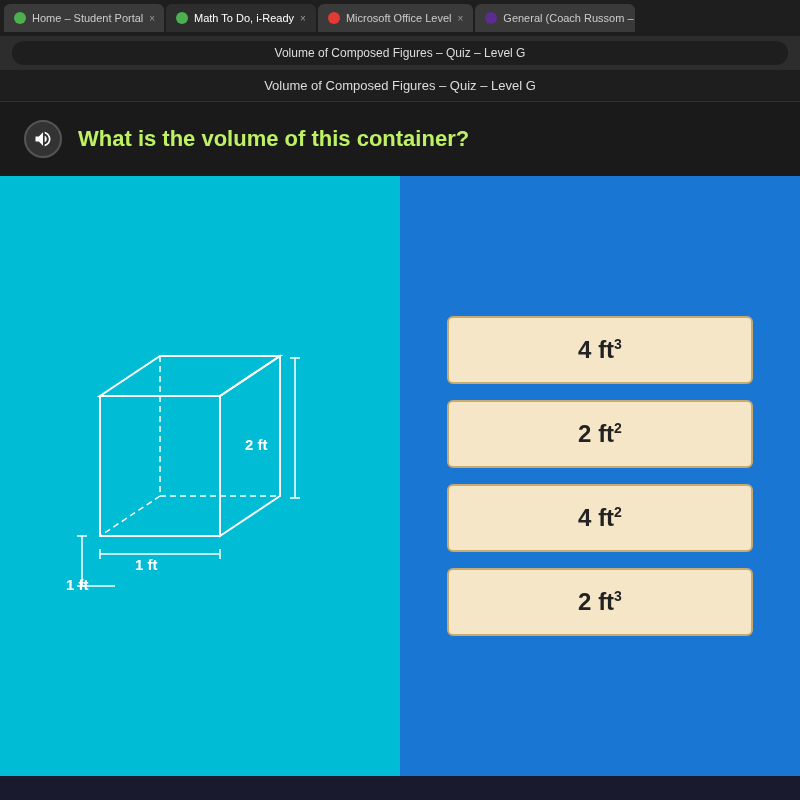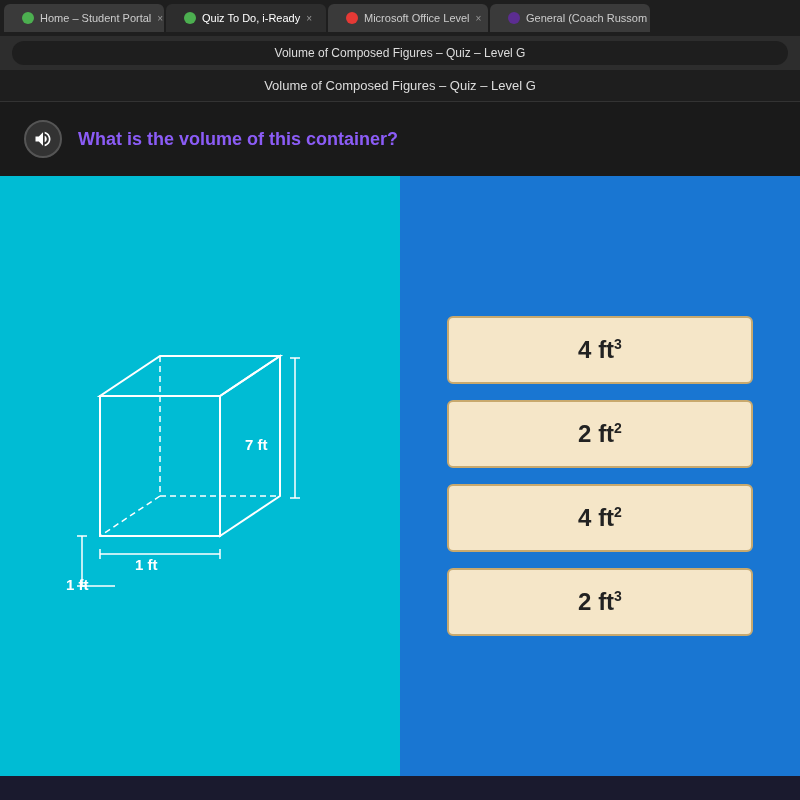--- a/index.html
+++ b/index.html
@@ -23,21 +23,21 @@
       background: #1e1e1e;
       height: 36px;
       padding: 0 4px;
       gap: 2px;
     }
 
     .tab {
       display: flex;
       align-items: center;
       height: 28px;
-      padding: 0 18px;
+      padding: 0 10px;
       border-radius: 6px 6px 0 0;
       font-size: 11px;
       color: #ccc;
       background: #3a3a3a;
       gap: 6px;
       max-width: 160px;
       white-space: nowrap;
       overflow: hidden;
     }
 
@@ -108,23 +108,23 @@
       background: #333;
       display: flex;
       align-items: center;
       justify-content: center;
       border: 2px solid #555;
       flex-shrink: 0;
       cursor: pointer;
     }
 
     .question-text {
-      font-size: 18px;
+      font-size: 22px;
       font-weight: bold;
-      color: #8b5cf6;
+      color: #bef264;
     }
 
     .content-area {
       display: flex;
       height: 600px;
     }
 
     
     .left-panel {
       width: 50%;
@@ -186,21 +186,21 @@
 
 <div class="browser-chrome">
   <div class="tab-bar">
     <div class="tab">
       <div class="tab-icon green"></div>
       <span>Home – Student Portal</span>
       <span class="tab-close">×</span>
     </div>
     <div class="tab active">
       <div class="tab-icon green"></div>
-      <span>Quiz To Do, i-Ready</span>
+      <span>Math To Do, i-Ready</span>
       <span class="tab-close">×</span>
     </div>
     <div class="tab">
       <div class="tab-icon red"></div>
       <span>Microsoft Office Level</span>
       <span class="tab-close">×</span>
     </div>
     <div class="tab">
       <div class="tab-icon teams"></div>
       <span>General (Coach Russom – 3rd Pe…</span>
@@ -254,21 +254,21 @@
         <line x1="160" y1="233" x2="160" y2="243" stroke="white" stroke-width="1.5"></line>
 
         <line x1="22" y1="220" x2="22" y2="270" stroke="white" stroke-width="1.5"></line>
         <line x1="17" y1="220" x2="27" y2="220" stroke="white" stroke-width="1.5"></line>
         <line x1="17" y1="270" x2="27" y2="270" stroke="white" stroke-width="1.5"></line>
         <line x1="22" y1="270" x2="55" y2="270" stroke="white" stroke-width="1.5"></line>
         <line x1="50" y1="265" x2="60" y2="265" stroke="white" stroke-width="0"></line>
       </svg>
 
       
-      <div class="dimension-label" style="top: 120px; left: 185px;">7 ft</div>
+      <div class="dimension-label" style="top: 120px; left: 185px;">2 ft</div>
       <div class="dimension-label" style="top: 240px; left: 75px;">1 ft</div>
       <div class="dimension-label" style="top: 260px; left: 6px;">1 ft</div>
     </div>
   </div>
 
   <div class="right-panel">
 
     <div class="answer-btn">
       <span>4</span>&nbsp;<span>ft<sup>3</sup></span>
     </div>

